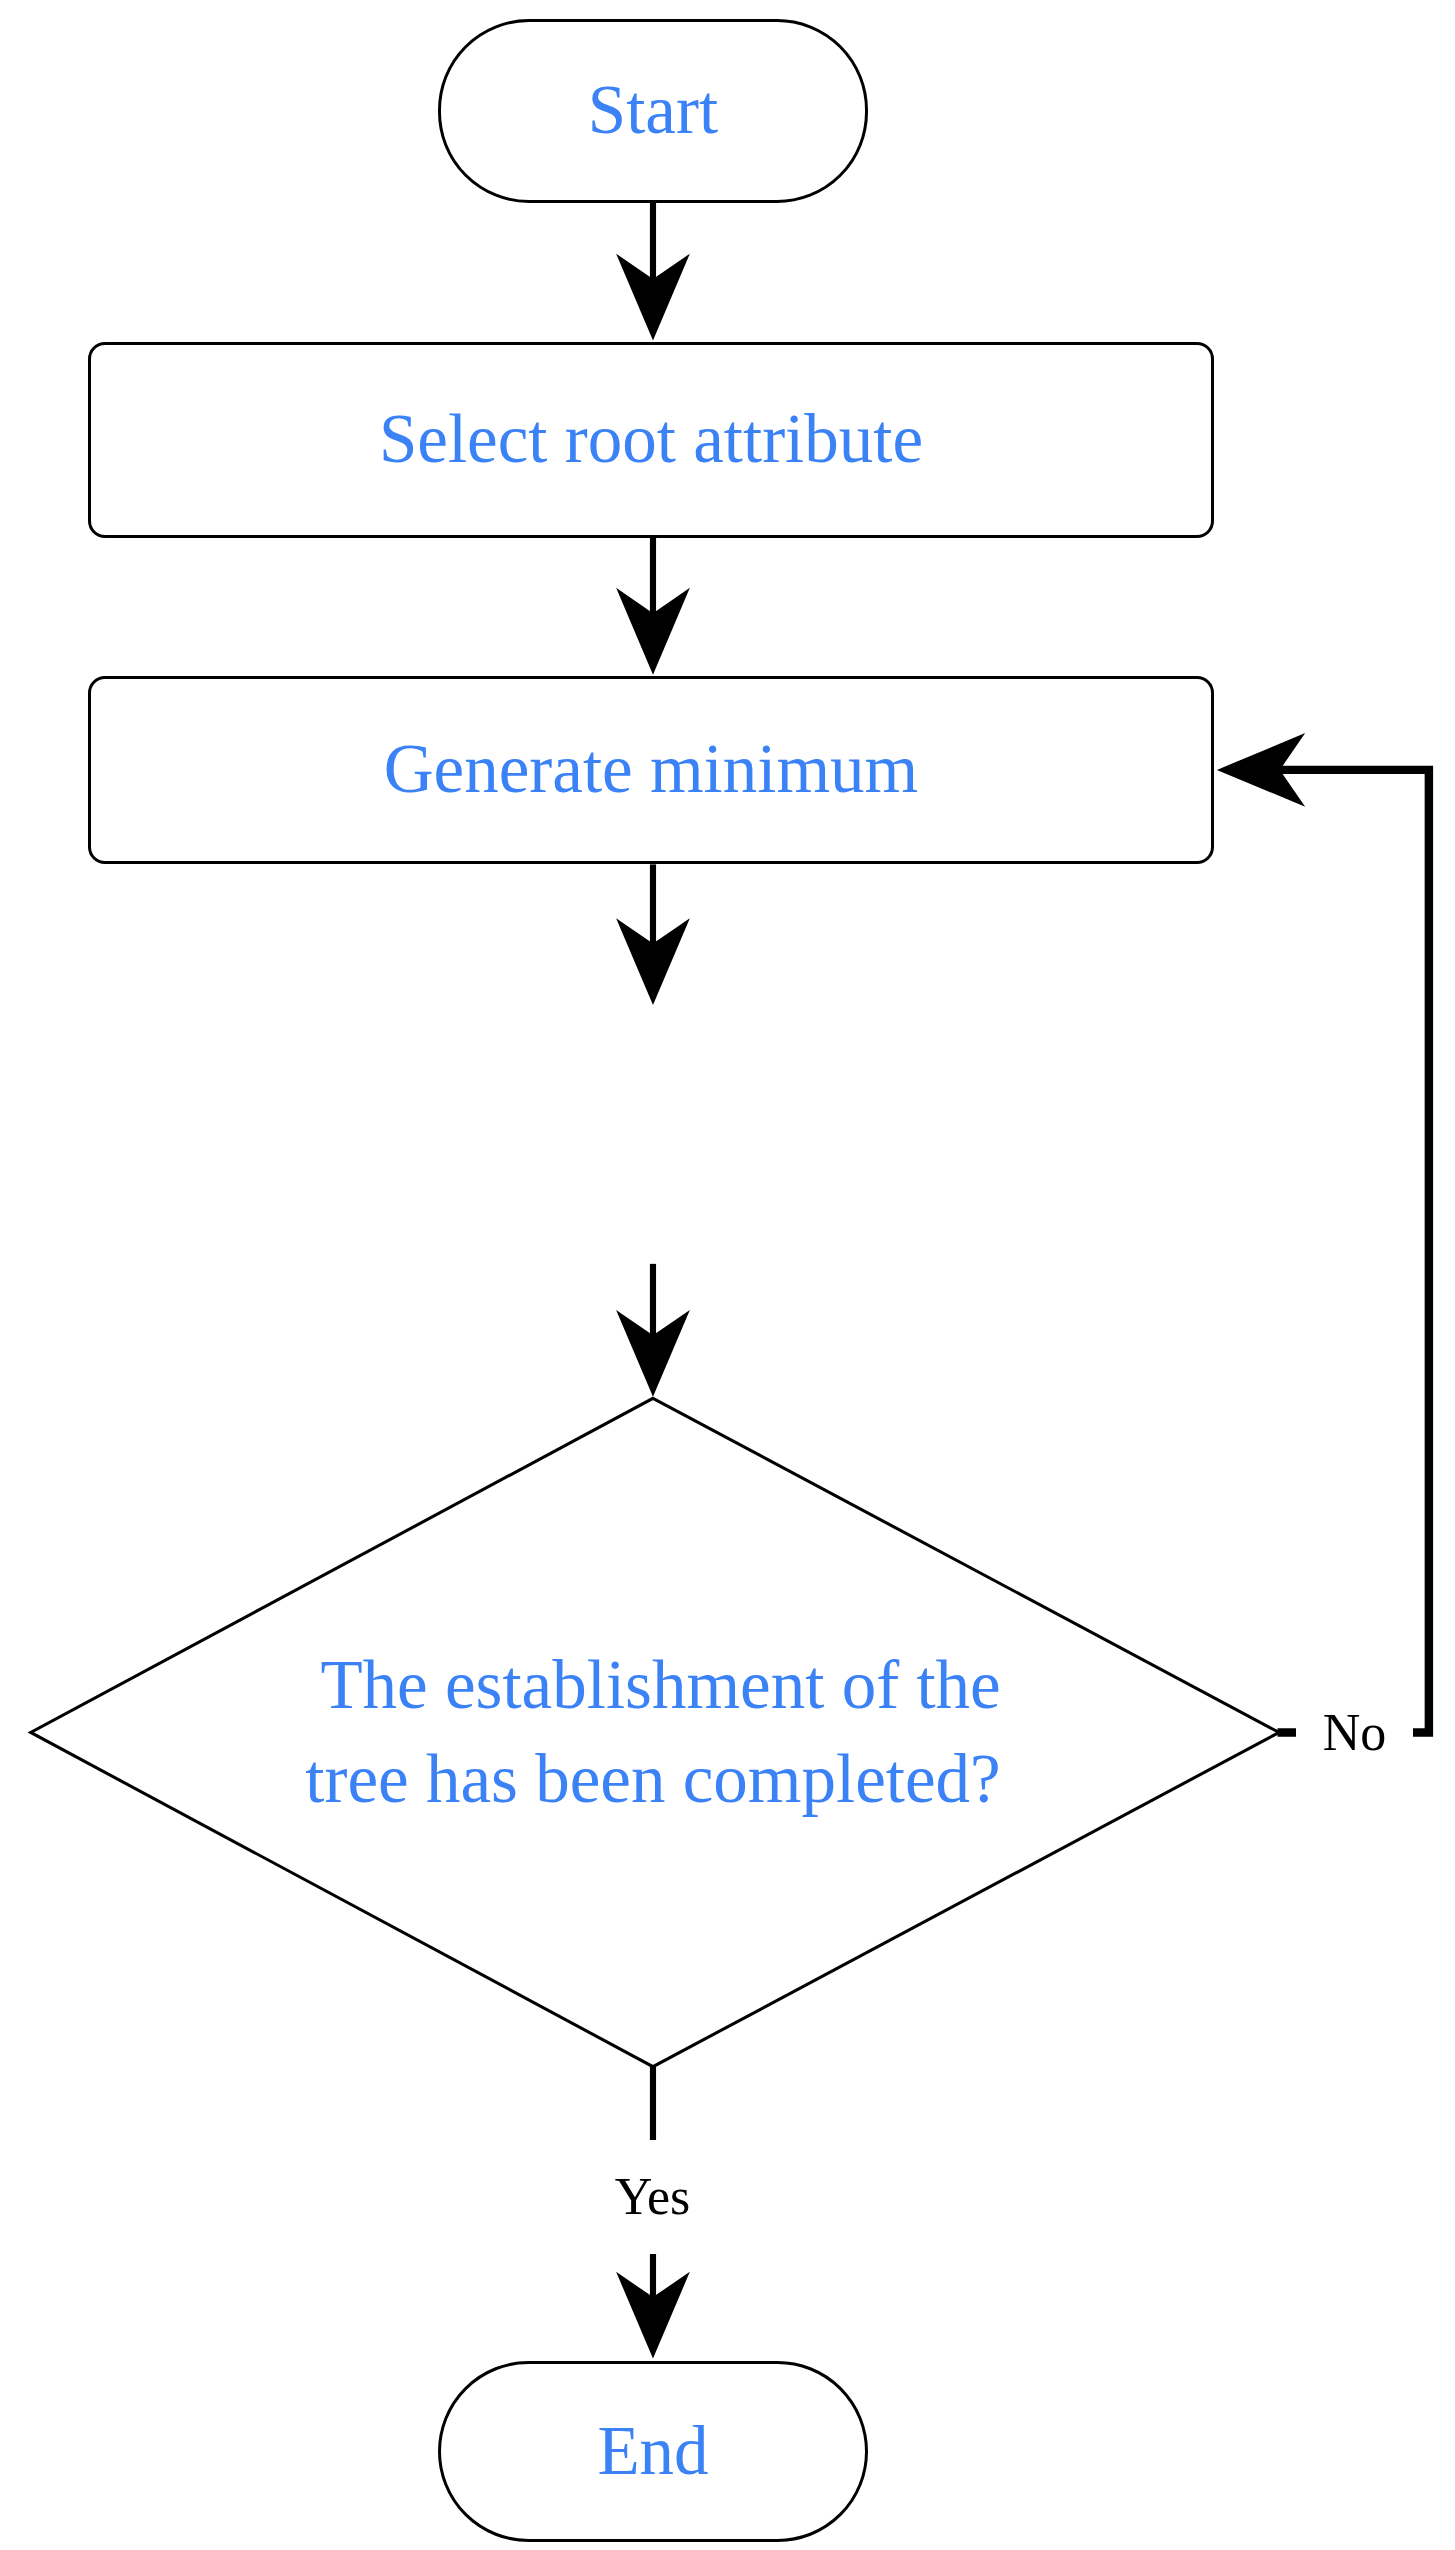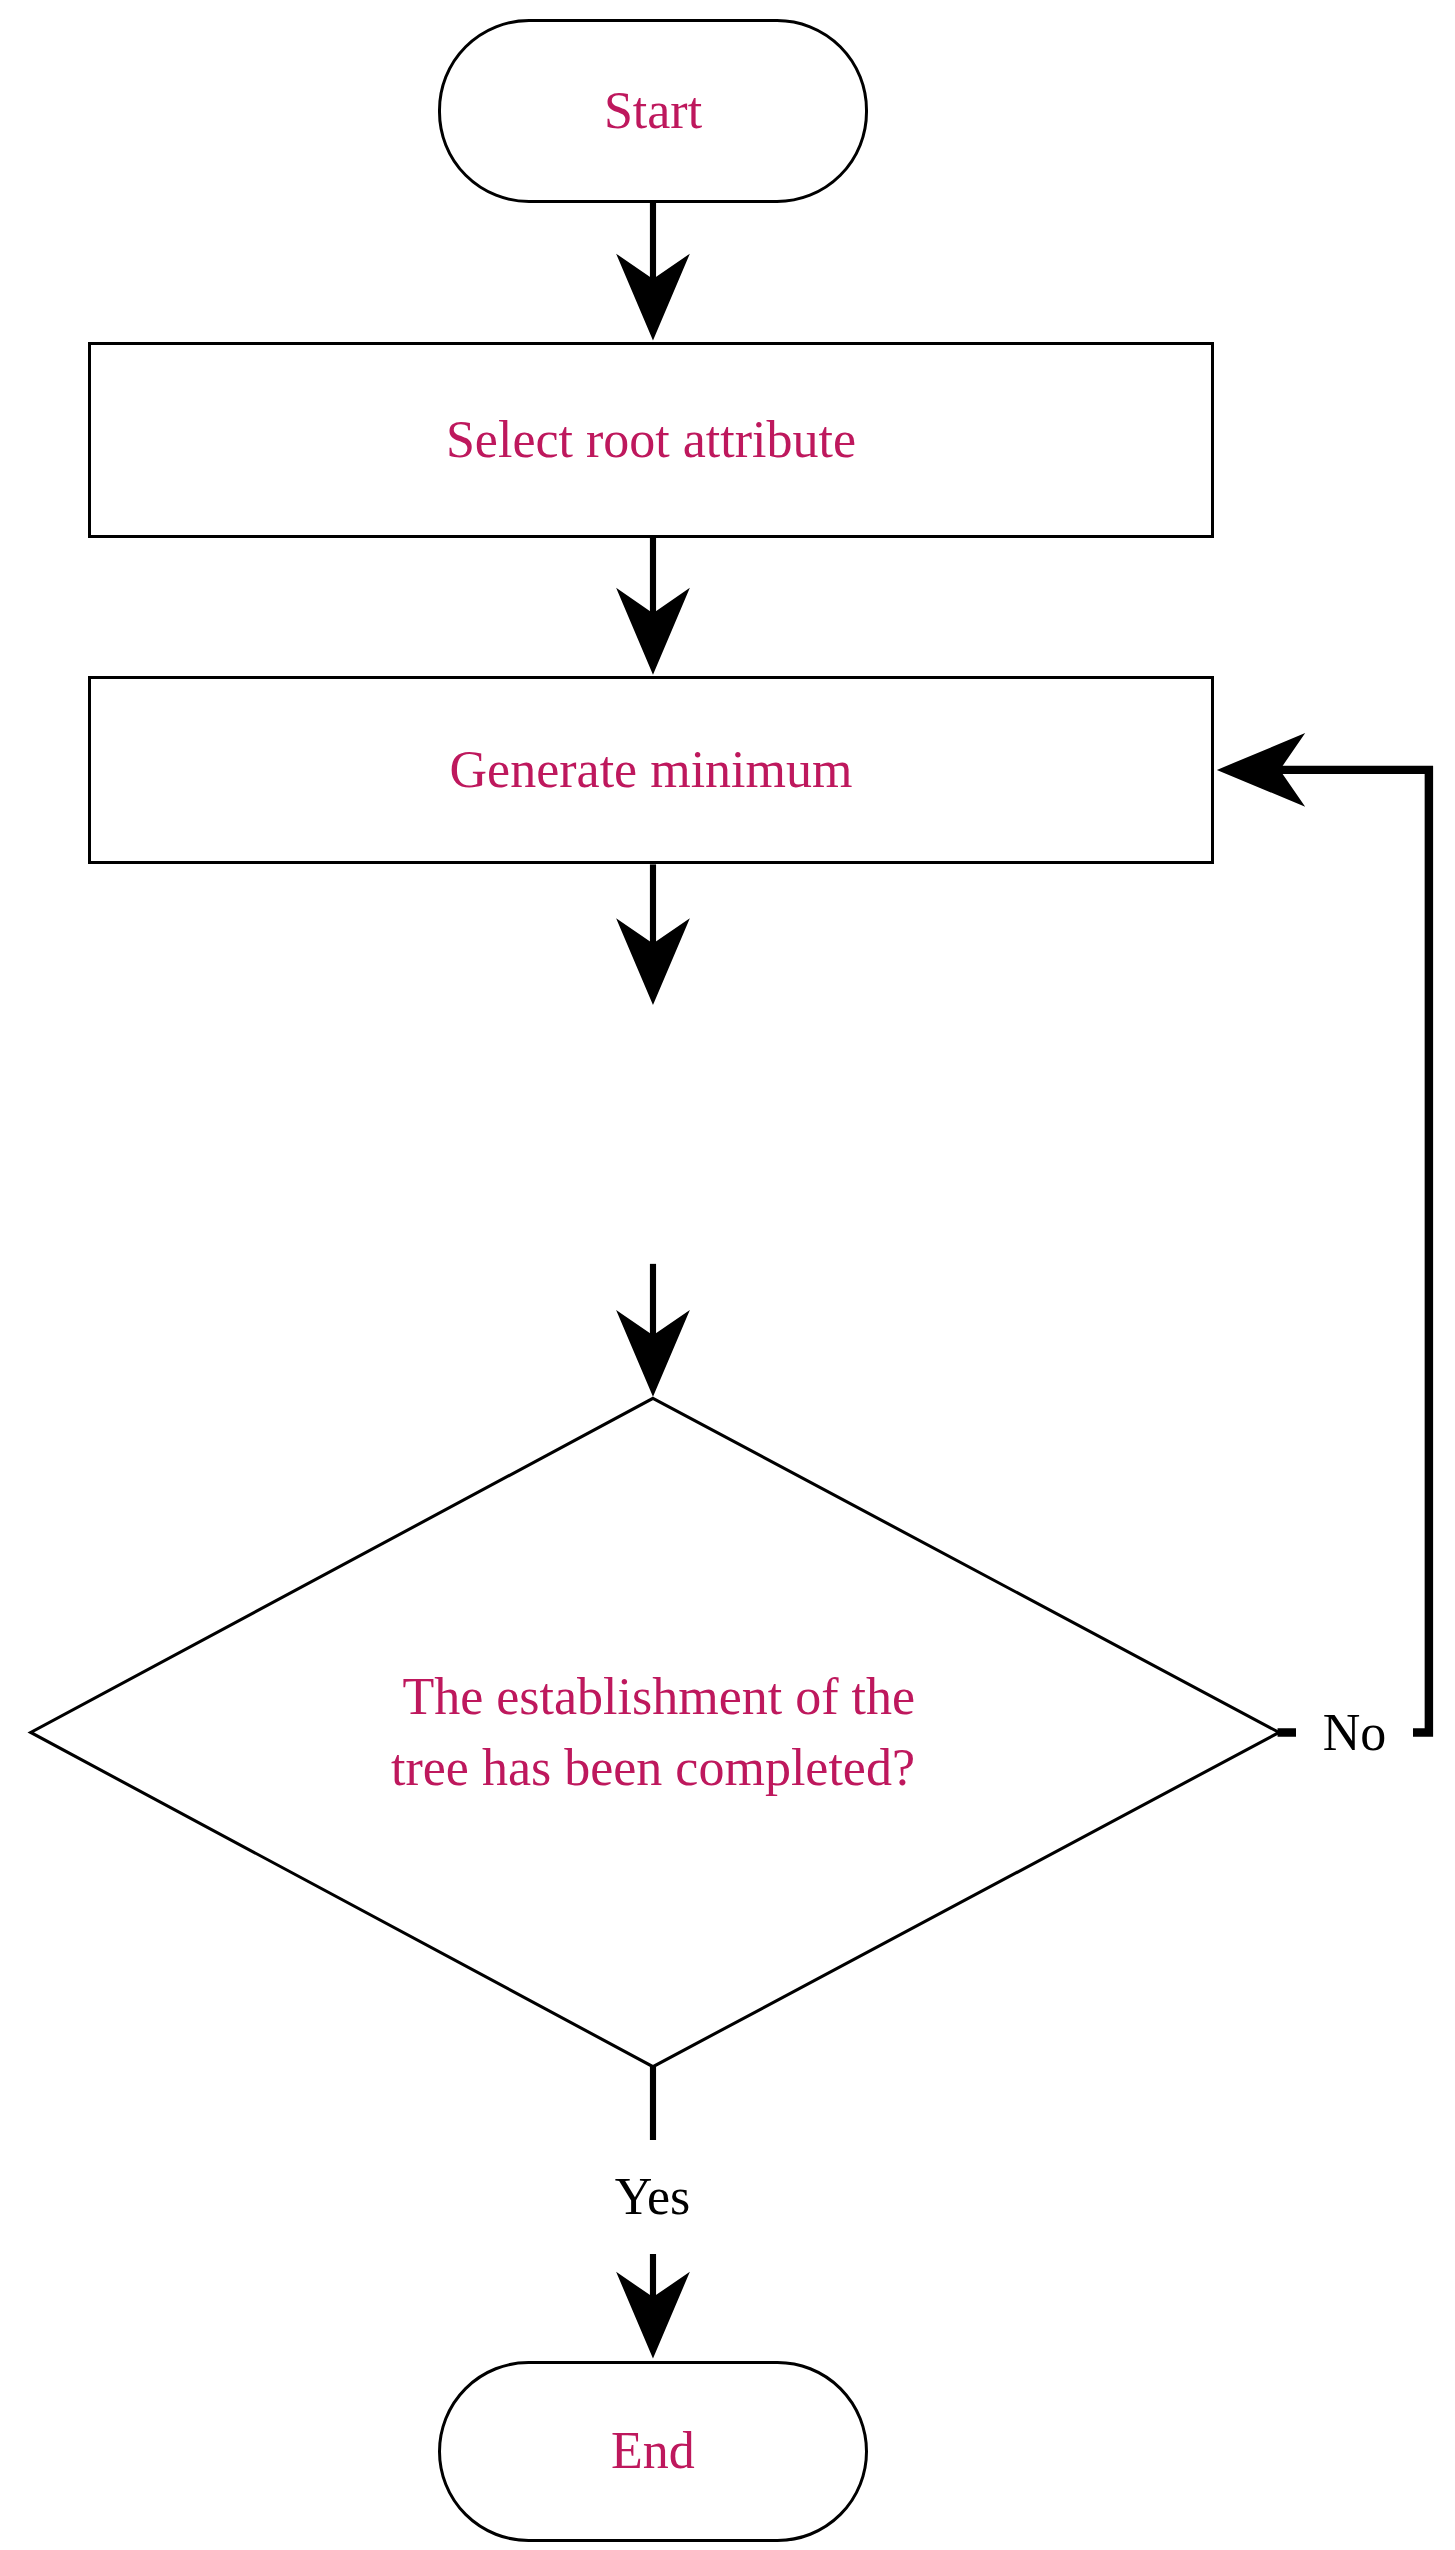--- a/index.html
+++ b/index.html
@@ -14,28 +14,29 @@
   }
   svg.layer { position: absolute; left: 0; top: 0; width: 1455px; height: 2550px; }
   .node {
     position: absolute;
     display: flex;
     align-items: center;
     justify-content: center;
     background: #ffffff;
     text-align: center;
     box-sizing: border-box;
+    border-radius: 17px;
   }
   .process { border: 3.8px solid #000000; }
   .terminator { border: 3.1px solid #000000; border-radius: 91px; }
   .node-label {
     white-space: pre-line;
-    font-size: 52px;
+    font-size: 69px;
     line-height: 1.36;
-    color: #be185d;
+    color: #3b82f6;
   }
   .decision-label {
     position: absolute;
     display: flex;
     align-items: center;
     justify-content: center;
     text-align: right;
   }
   .edge-label {
     position: absolute;

